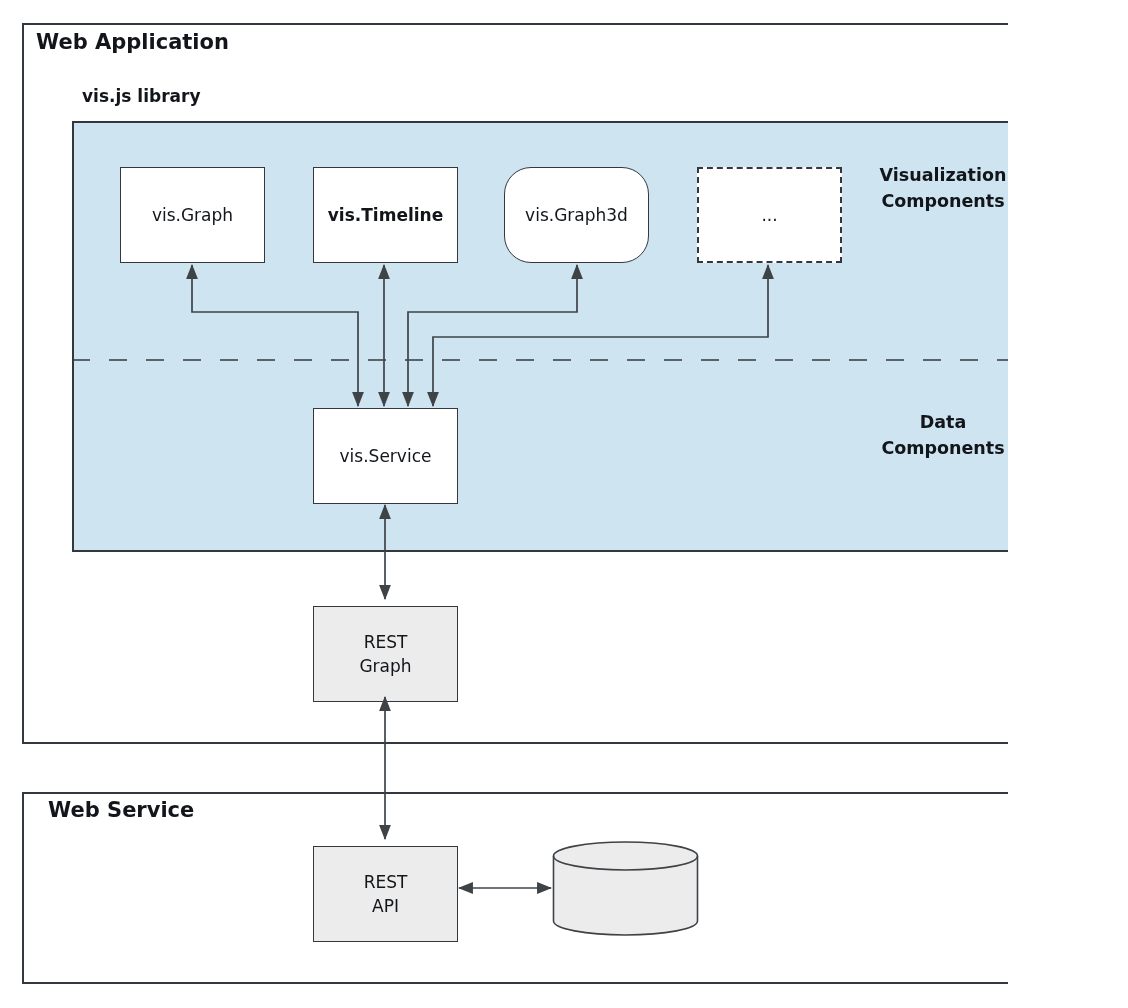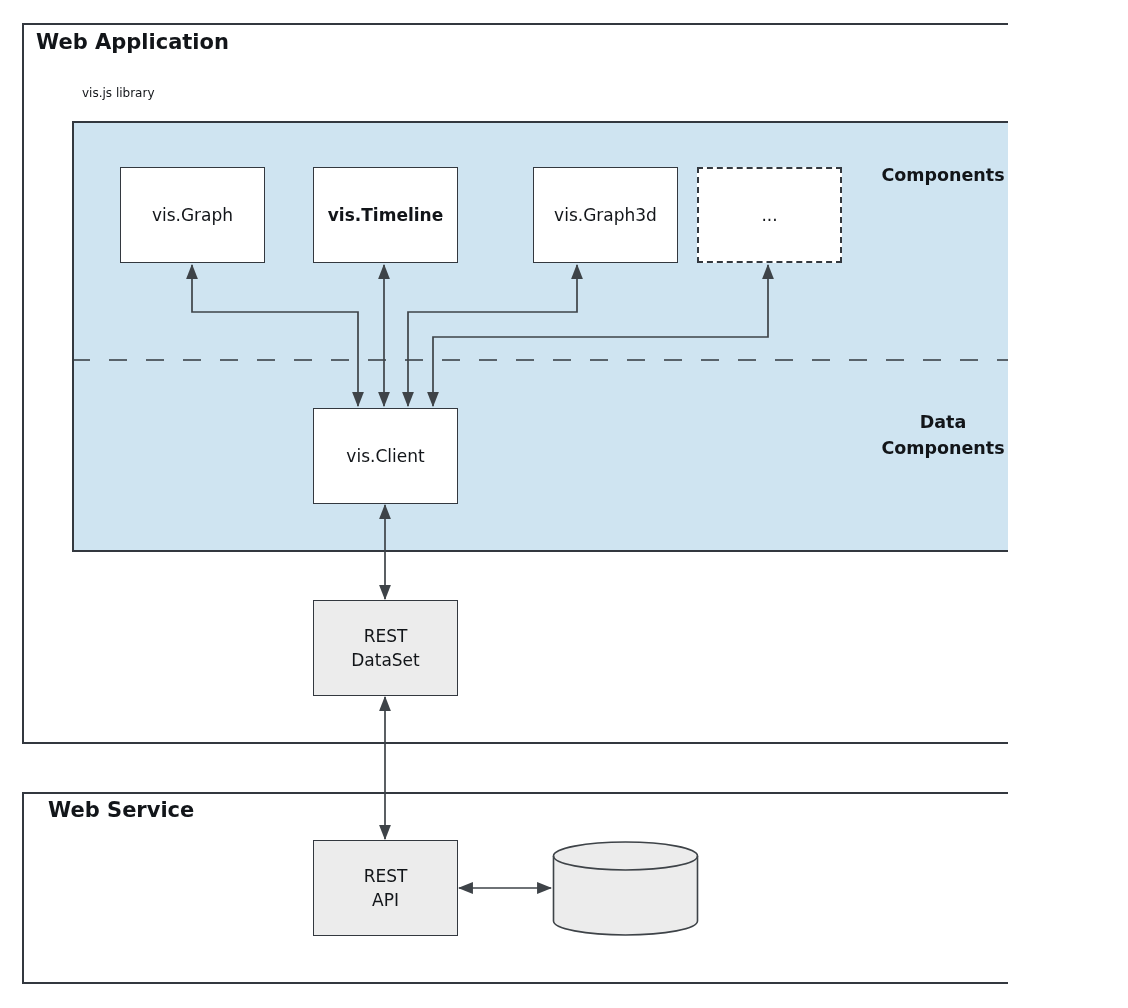--- a/index.html
+++ b/index.html
@@ -15,24 +15,24 @@
     font-family:"DejaVu Sans","Liberation Sans",sans-serif;color:var(--text);
     overflow:hidden;
   }
   .panel{position:absolute;box-sizing:border-box;border:2px solid var(--border);background:#ffffff;}
   .lib-panel{position:absolute;box-sizing:border-box;border:2px solid var(--border);background:var(--blue);}
   .box{
     position:absolute;box-sizing:border-box;border:1.5px solid var(--border);
     background:#ffffff;display:flex;flex-direction:column;align-items:center;justify-content:center;
     font-size:17px;line-height:24px;text-align:center;
   }
-  .box.gray{background:var(--gray);}
+  .box.gray{background:var(--gray);margin-top:6px;}
   .box.dashed{border:2px dashed var(--border);}
   .title-lg{position:absolute;font-size:21px;font-weight:bold;white-space:nowrap;}
-  .title-md{position:absolute;font-size:12px;font-weight:normal;white-space:nowrap;}
+  .title-md{position:absolute;font-size:17px;font-weight:bold;white-space:nowrap;}
   .side-label{
     position:absolute;width:196px;text-align:center;font-size:17.5px;font-weight:bold;line-height:26px;
   }
   .db-label{
     position:absolute;text-align:center;font-size:17px;
   }
   #connectors{position:absolute;left:0;top:0;pointer-events:none;}
 </style>
 </head>
 <body>
@@ -44,43 +44,44 @@
 
   <div class="title-md" style="left:82px;top:86px;">vis.js library</div>
   <div class="lib-panel" style="left:72px;top:121px;width:985px;height:431px;"></div>
 
   <div class="box" style="left:120px;top:167px;width:145px;height:96px;">
     <span>vis.Graph</span>
   </div>
   <div class="box" style="left:313px;top:167px;width:145px;height:96px;font-weight:bold;">
     <span>vis.Timeline</span>
   </div>
-  <div class="box" style="left:533px;top:167px;width:145px;height:96px;">
+  <div class="box" style="left:504px;top:167px;width:145px;height:96px;border-radius:27px;">
     <span>vis.Graph3d</span>
   </div>
   <div class="box dashed" style="left:697px;top:167px;width:145px;height:96px;">
     <span>...</span>
   </div>
 
   <div class="side-label" style="left:845px;top:162px;">
+    <div>Visualization</div>
     <div>Components</div>
   </div>
 
   <div class="box" style="left:313px;top:408px;width:145px;height:96px;">
-    <span>vis.Client</span>
+    <span>vis.Service</span>
   </div>
 
   <div class="side-label" style="left:845px;top:409px;">
     <div>Data</div>
     <div>Components</div>
   </div>
 
   <div class="box gray" style="left:313px;top:600px;width:145px;height:96px;">
     <div>REST</div>
-    <div>DataSet</div>
+    <div>Graph</div>
   </div>
 
   <div class="panel" style="left:22px;top:792px;width:1083px;height:192px;"></div>
   <div class="title-lg" style="left:48px;top:798px;">Web Service</div>
 
   <div class="box gray" style="left:313px;top:840px;width:145px;height:96px;">
     <div>REST</div>
     <div>API</div>
   </div>
 

